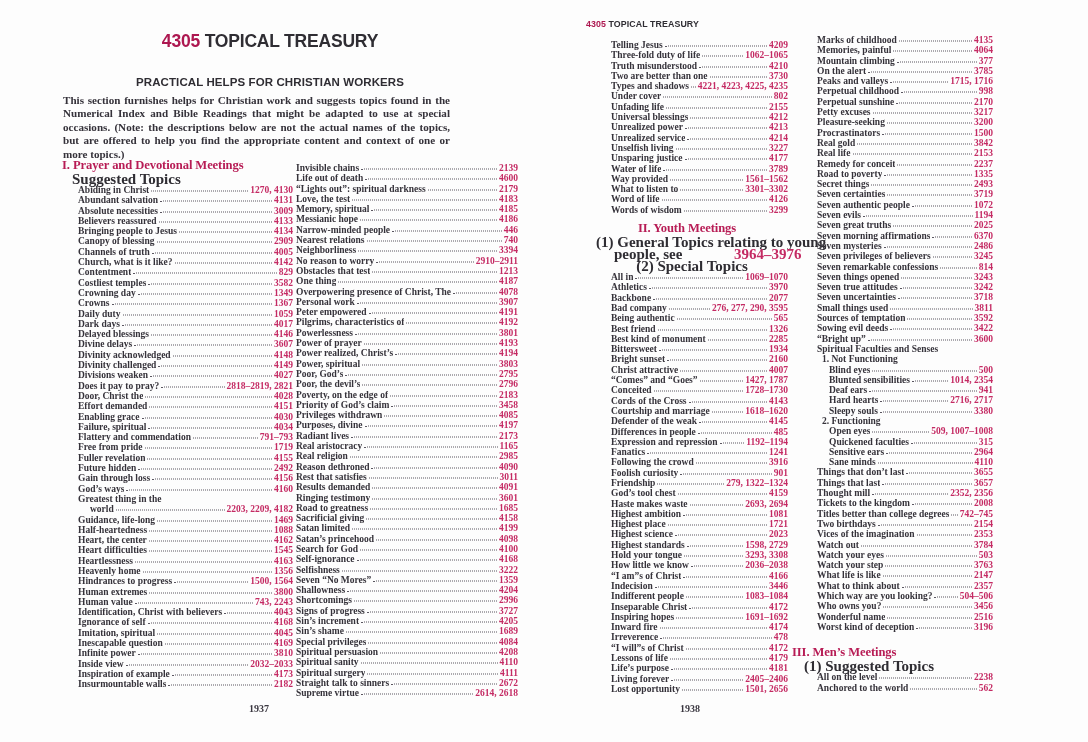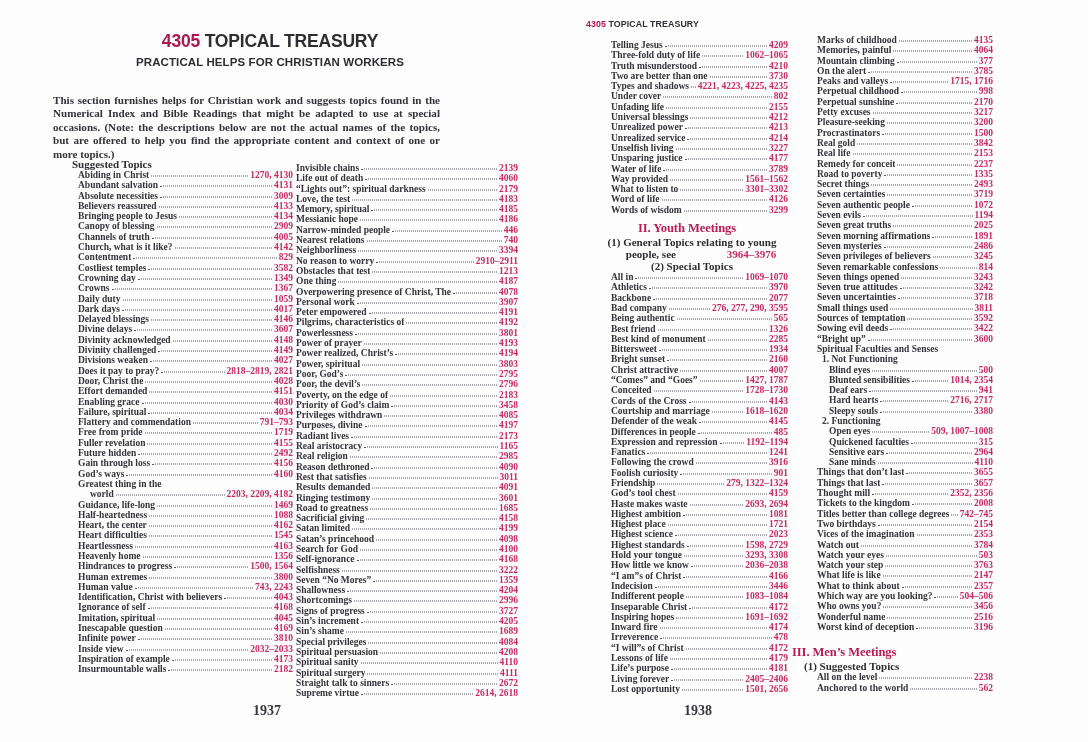--- a/index.html
+++ b/index.html
@@ -5,44 +5,44 @@
   html,body{margin:0;padding:0;background:#fdfdfd;}
   body{width:1088px;height:742px;position:relative;overflow:hidden;
        font-family:"Liberation Serif",serif;color:#35323a;}
   .abs{position:absolute;}
 
   
   .title{left:63px;top:31px;width:414px;text-align:center;
          font-family:"Liberation Sans",sans-serif;font-weight:bold;
          font-size:17.5px;letter-spacing:-0.2px;color:#2f2d33;}
   .title .num{color:#ad1750;}
-  .subtitle{left:63px;top:56px;width:414px;text-align:center;
+  .subtitle{left:63px;top:76px;width:414px;text-align:center;
             font-family:"Liberation Sans",sans-serif;font-weight:bold;
             font-size:11.5px;letter-spacing:0.1px;color:#2f2d33;}
-  .intro{left:53px;top:94px;width:387px;font-size:11.1px;line-height:13.4px;
+  .intro{left:63px;top:94px;width:387px;font-size:11.1px;line-height:13.4px;
          font-weight:bold;text-align:justify;color:#35323a;}
 
   
   .runhead{left:586px;top:19px;font-family:"Liberation Sans",sans-serif;
            font-weight:bold;font-size:8.8px;letter-spacing:0.1px;color:#2f2d33;}
   .runhead .num{color:#ad1750;}
-  .folio{top:703px;width:44px;text-align:right;font-size:14px;
+  .folio{top:703px;width:44px;text-align:center;font-size:10px;
          font-weight:bold;color:#3a3740;}
   .folio.l{left:237px;} .folio.r{left:668px;}
 
   
   .col{position:absolute;font-size:9.5px;font-weight:bold;}
   .col1L{left:62px; top:158px;width:231px;}
   .col2L{left:296px;top:163px;width:222px;}
   .col1R{left:586px;top:40px; width:202px;text-align:center;}
   .col2R{left:792px;top:35px; width:201px;}
 
   .h1{font-size:12.6px;line-height:15px;color:var(--accent,#b71c55);
       letter-spacing:-0.1px;white-space:nowrap;}
-  .sub{font-size:11px;line-height:12px;color:#2f2d33;white-space:nowrap;}
+  .sub{font-size:15px;line-height:12px;color:#2f2d33;white-space:nowrap;}
   .sub .num{color:var(--number,#c42a63);margin-left:48px;}
   .plain{line-height:10.3px;white-space:nowrap;}
   .entry{display:flex;align-items:baseline;line-height:10.3px;}
   .entry .t{white-space:nowrap;min-width:0;overflow:hidden;flex-shrink:1;}
   .entry .leader{flex:1;min-width:5px;border-bottom:1.4px dotted #5a5660;
                  margin:0 2px;transform:translateY(-1.5px);}
   .entry .n{white-space:nowrap;color:var(--number,#c42a63);}
   .gap{width:100%;}
 
   .ind0{padding-left:0;} .ind1{padding-left:10px;} .ind2{padding-left:16px;}
@@ -52,20 +52,21 @@
 </head>
 <body>
 
 <div class="abs title"><span class="num">4305</span> <span>TOPICAL TREASURY</span></div>
 
 <div class="abs subtitle">PRACTICAL HELPS FOR CHRISTIAN WORKERS</div>
 
 <div class="abs intro">This section furnishes helps for Christian work and suggests topics found in the Numerical Index and Bible Readings that might be adapted to use at special occasions. (Note: the descriptions below are not the actual names of the topics, but are offered to help you find the appropriate content and context of one or more topics.)</div>
 
 <div class="col col1L">
+    <div class="h1">I. Prayer and Devotional Meetings</div>
     <div class="sub ind1">Suggested Topics</div>
     <div class="entry ind2">
       <span class="t">Abiding in Christ</span>
       <span class="leader"></span>
       <span class="n">1270, 4130</span>
     </div>
     <div class="entry ind2">
       <span class="t">Abundant salvation</span>
       <span class="leader"></span>
       <span class="n">4131</span>
@@ -304,21 +305,21 @@
   </div>
 <div class="col col2L">
     <div class="entry ind0">
       <span class="t">Invisible chains</span>
       <span class="leader"></span>
       <span class="n">2139</span>
     </div>
     <div class="entry ind0">
       <span class="t">Life out of death</span>
       <span class="leader"></span>
-      <span class="n">4060</span>
+      <span class="n">4600</span>
     </div>
     <div class="entry ind0">
       <span class="t">“Lights out”: spiritual darkness</span>
       <span class="leader"></span>
       <span class="n">2179</span>
     </div>
     <div class="entry ind0">
       <span class="t">Love, the test</span>
       <span class="leader"></span>
       <span class="n">4183</span>
@@ -956,21 +957,21 @@
       <span class="n">1194</span>
     </div>
     <div class="entry ind3">
       <span class="t">Seven great truths</span>
       <span class="leader"></span>
       <span class="n">2025</span>
     </div>
     <div class="entry ind3">
       <span class="t">Seven morning affirmations</span>
       <span class="leader"></span>
-      <span class="n">1891</span>
+      <span class="n">6370</span>
     </div>
     <div class="entry ind3">
       <span class="t">Seven mysteries</span>
       <span class="leader"></span>
       <span class="n">2486</span>
     </div>
     <div class="entry ind3">
       <span class="t">Seven privileges of believers</span>
       <span class="leader"></span>
       <span class="n">3245</span>

